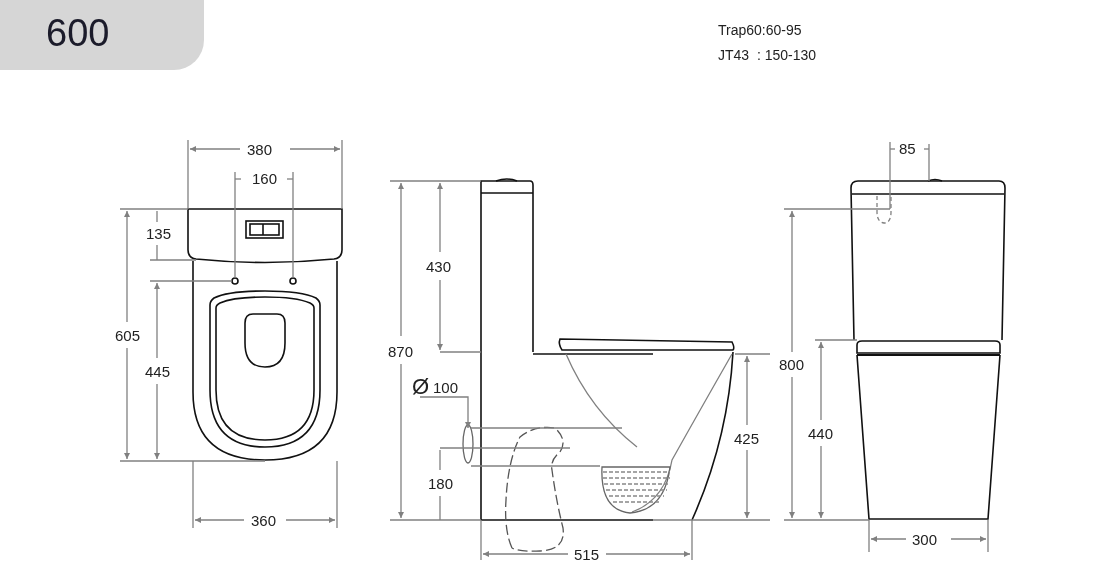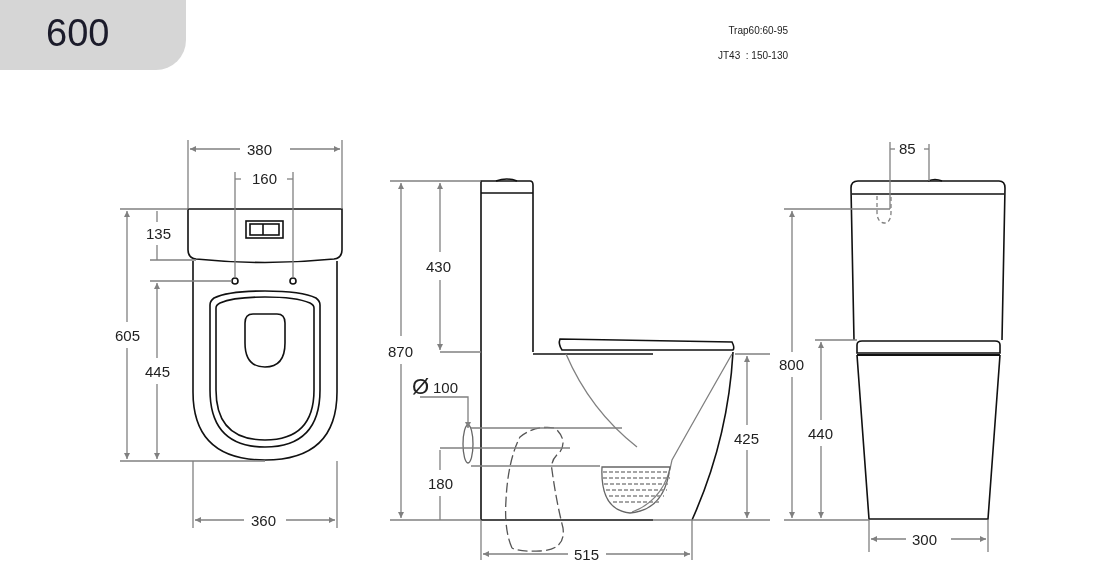--- a/index.html
+++ b/index.html
@@ -1,19 +1,19 @@
 <!DOCTYPE html>
 <html><head>
 <meta charset="utf-8">
 <style>
   html,body{margin:0;padding:0;background:#fff;}
   body{width:1098px;height:577px;position:relative;overflow:hidden;font-family:"Liberation Sans",sans-serif;}
-  .badge{position:absolute;left:0;top:0;width:186px;height:70px;background:#d6d6d6;border-bottom-right-radius:30px;}
+  .badge{position:absolute;left:0;top:0;width:204px;height:70px;background:#d6d6d6;border-bottom-right-radius:30px;}
   .badge-text{position:absolute;left:46px;top:12px;font-size:38px;color:#1b1b2a;}
-  .notes{position:absolute;left:718px;top:18px;font-size:10px;color:#222;line-height:25px;text-align:right;}
+  .notes{position:absolute;left:718px;top:18px;font-size:14px;color:#222;line-height:25px;}
   .notes div{white-space:pre;}
   svg{position:absolute;left:0;top:0;}
   .dim{font-family:"Liberation Sans",sans-serif;font-size:15px;fill:#222;}
 </style>
 </head>
 <body>
 
 <div class="badge">
   <span class="badge-text">600</span>
 </div>

